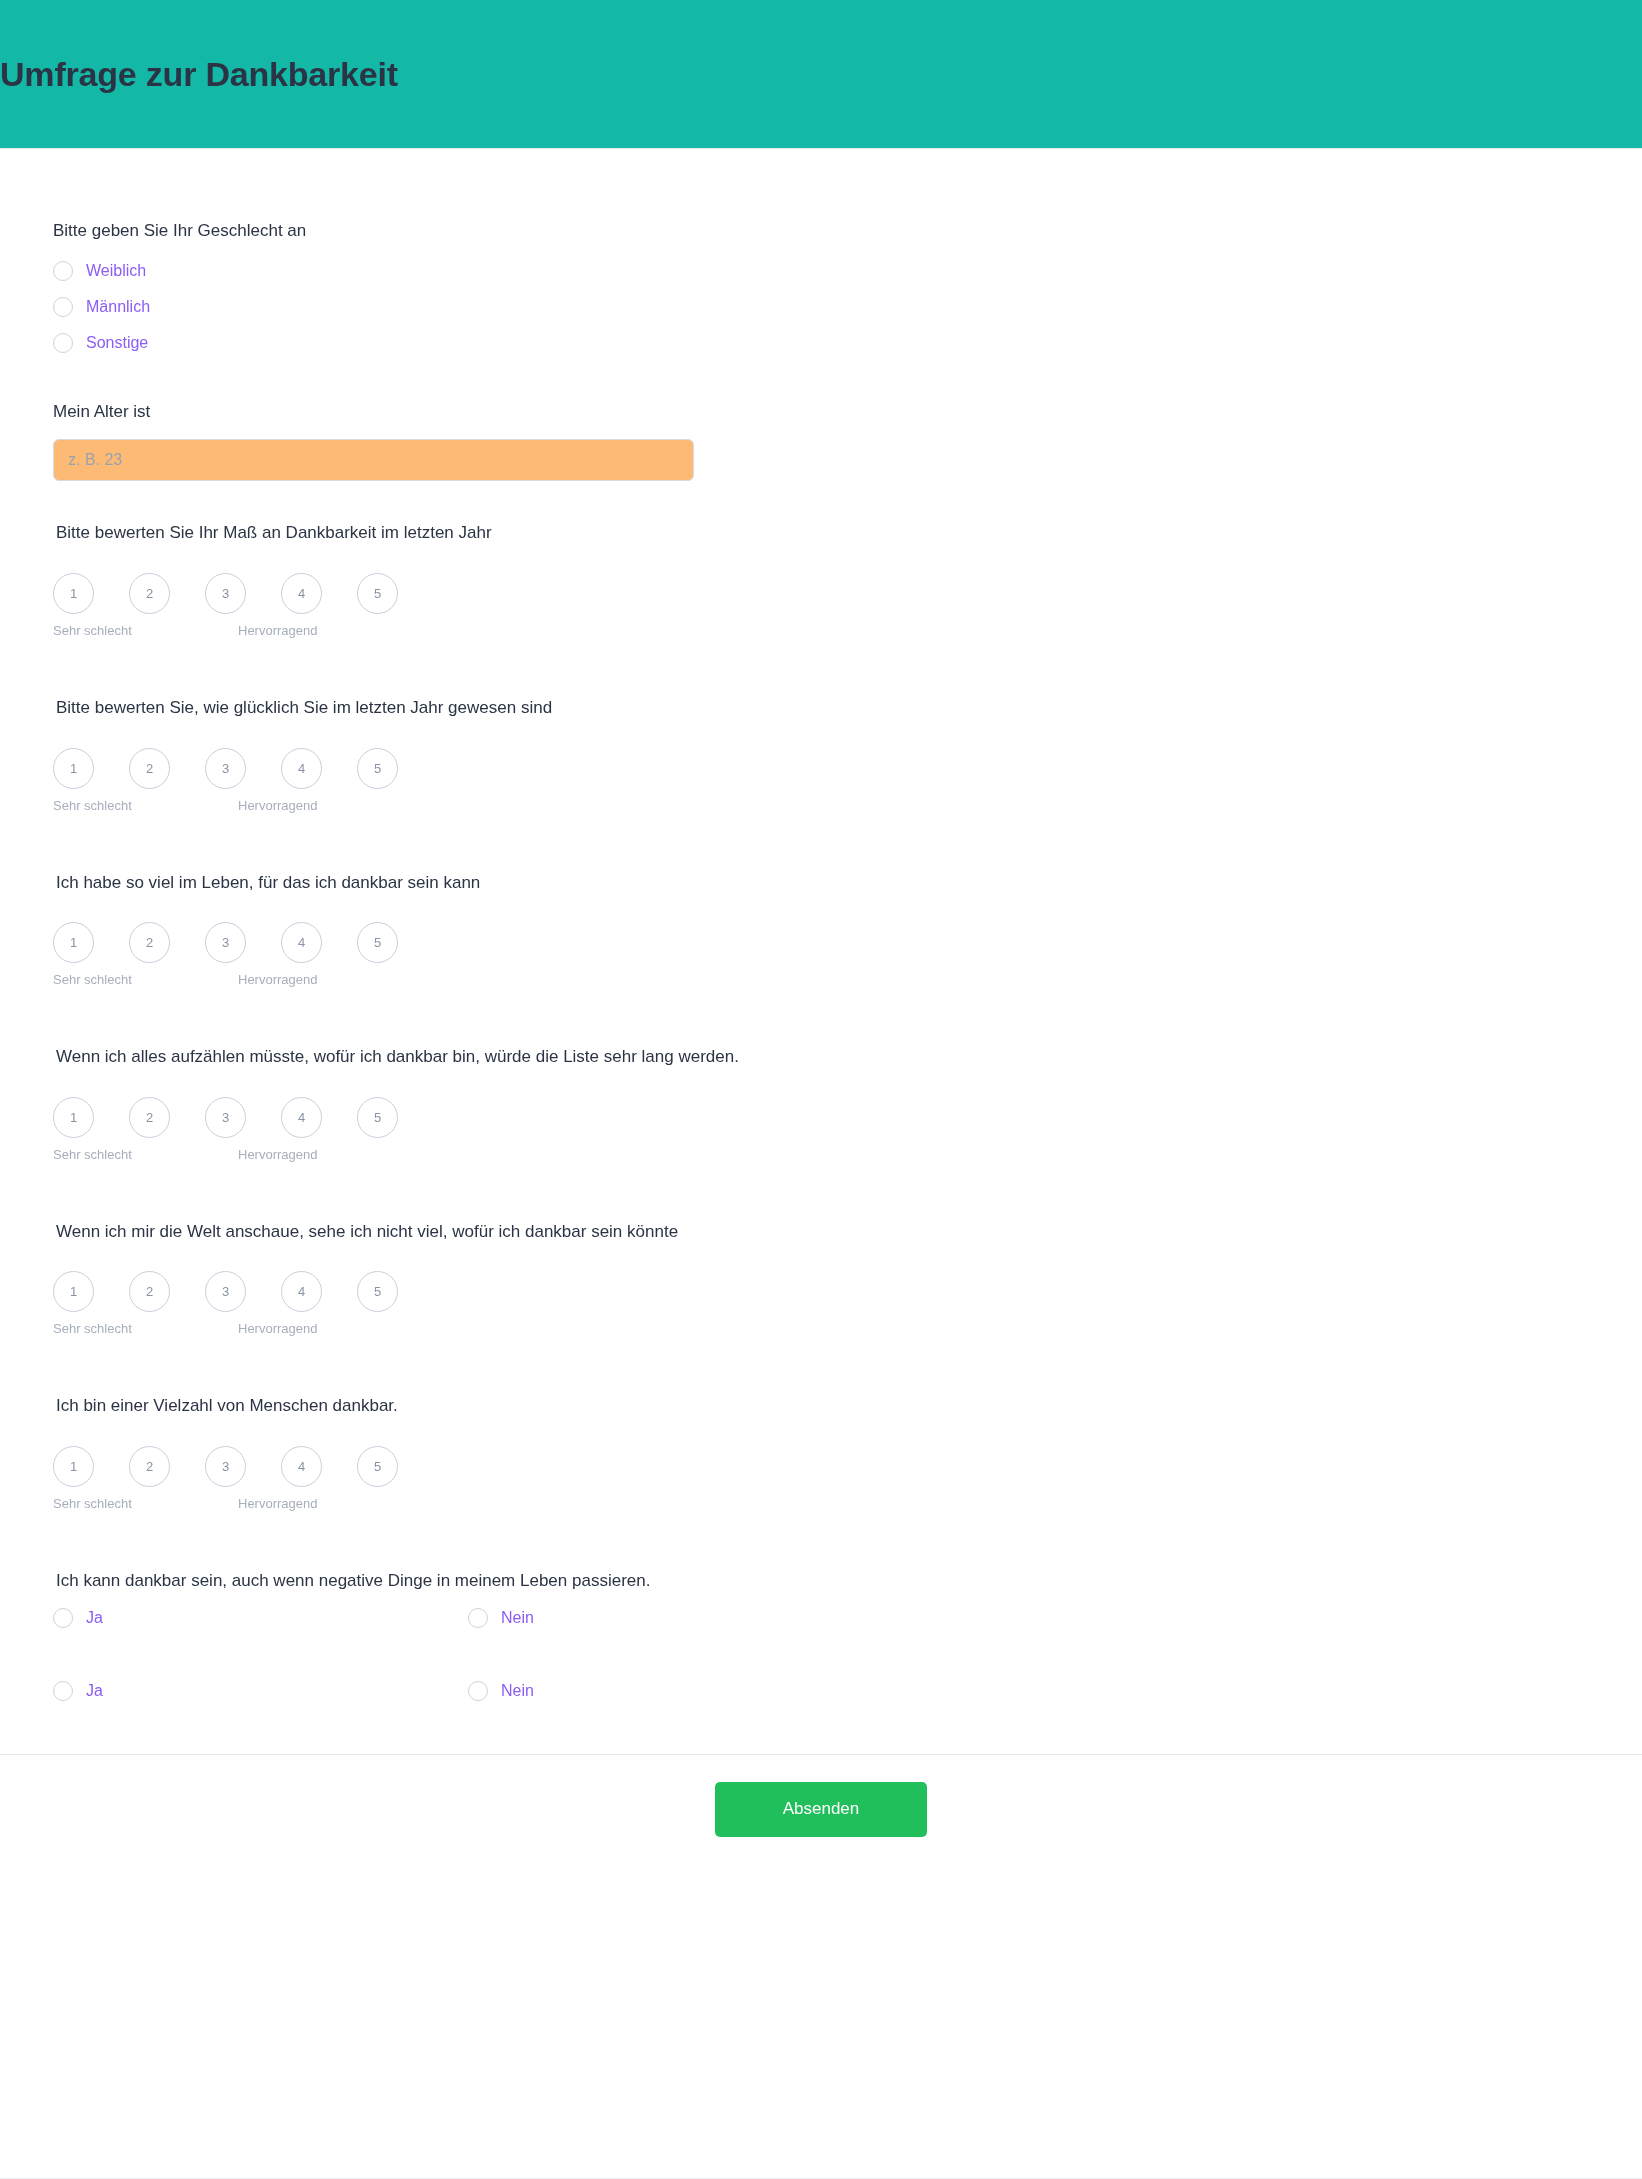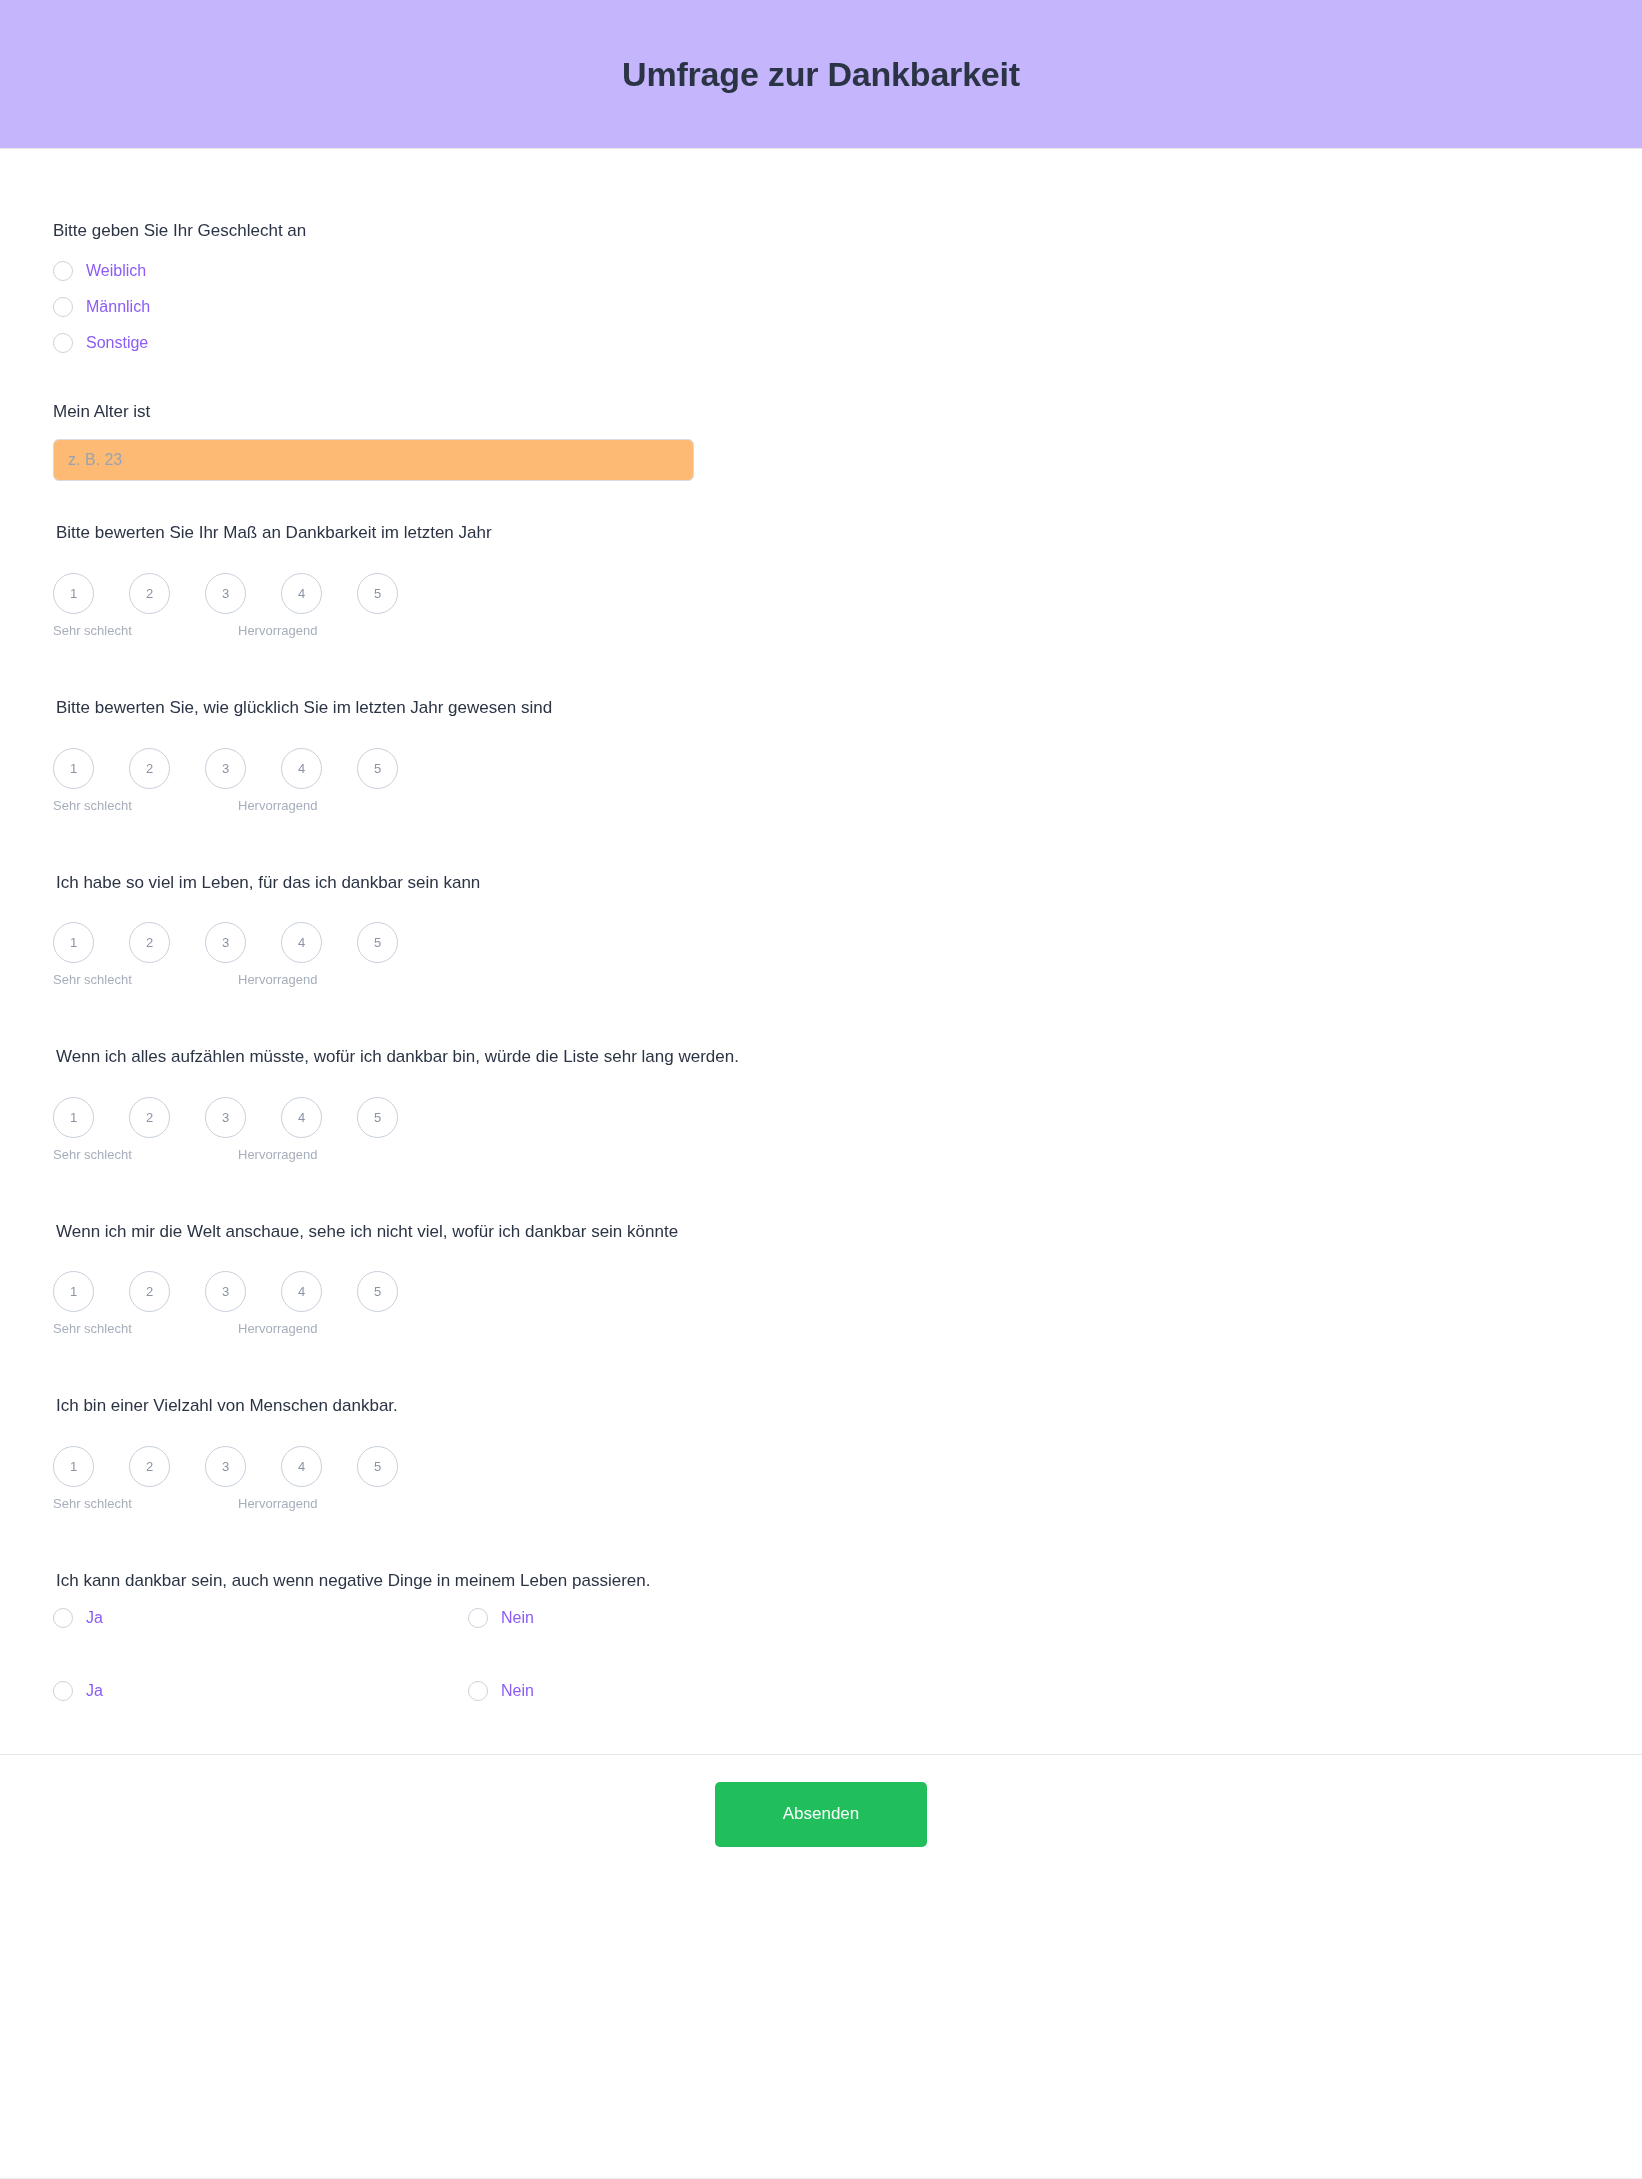--- a/index.html
+++ b/index.html
@@ -25,23 +25,22 @@
     border-left: none;
     border-right: none;
     position: relative;
   }
 
   
   .survey-header {
     height: 149px;
     display: flex;
     align-items: center;
-    justify-content: center;
     border-bottom: 1px solid #e6e8ec;
-    background: #c4b5fd;
+    background: #14b8a6;
   }
   .survey-title {
     font-size: 34px;
     font-weight: 700;
     color: #2b3445;
     letter-spacing: -0.2px;
     line-height: 1.2;
     text-align: center;
   }
 
@@ -166,21 +165,21 @@
     margin-top: 8px;
   }
   .submit-button {
     background: #21bf5b;
     color: #ffffff;
     border: none;
     border-radius: 5px;
     font-size: 17px;
     font-family: "Liberation Sans", "DejaVu Sans", sans-serif;
     padding: 0 32px;
-    height: 65px;
+    height: 55px;
     min-width: 212px;
     cursor: pointer;
     line-height: 52px;
   }
 </style>
 </head>
 <body>
 
 <div class="survey-card">
 

